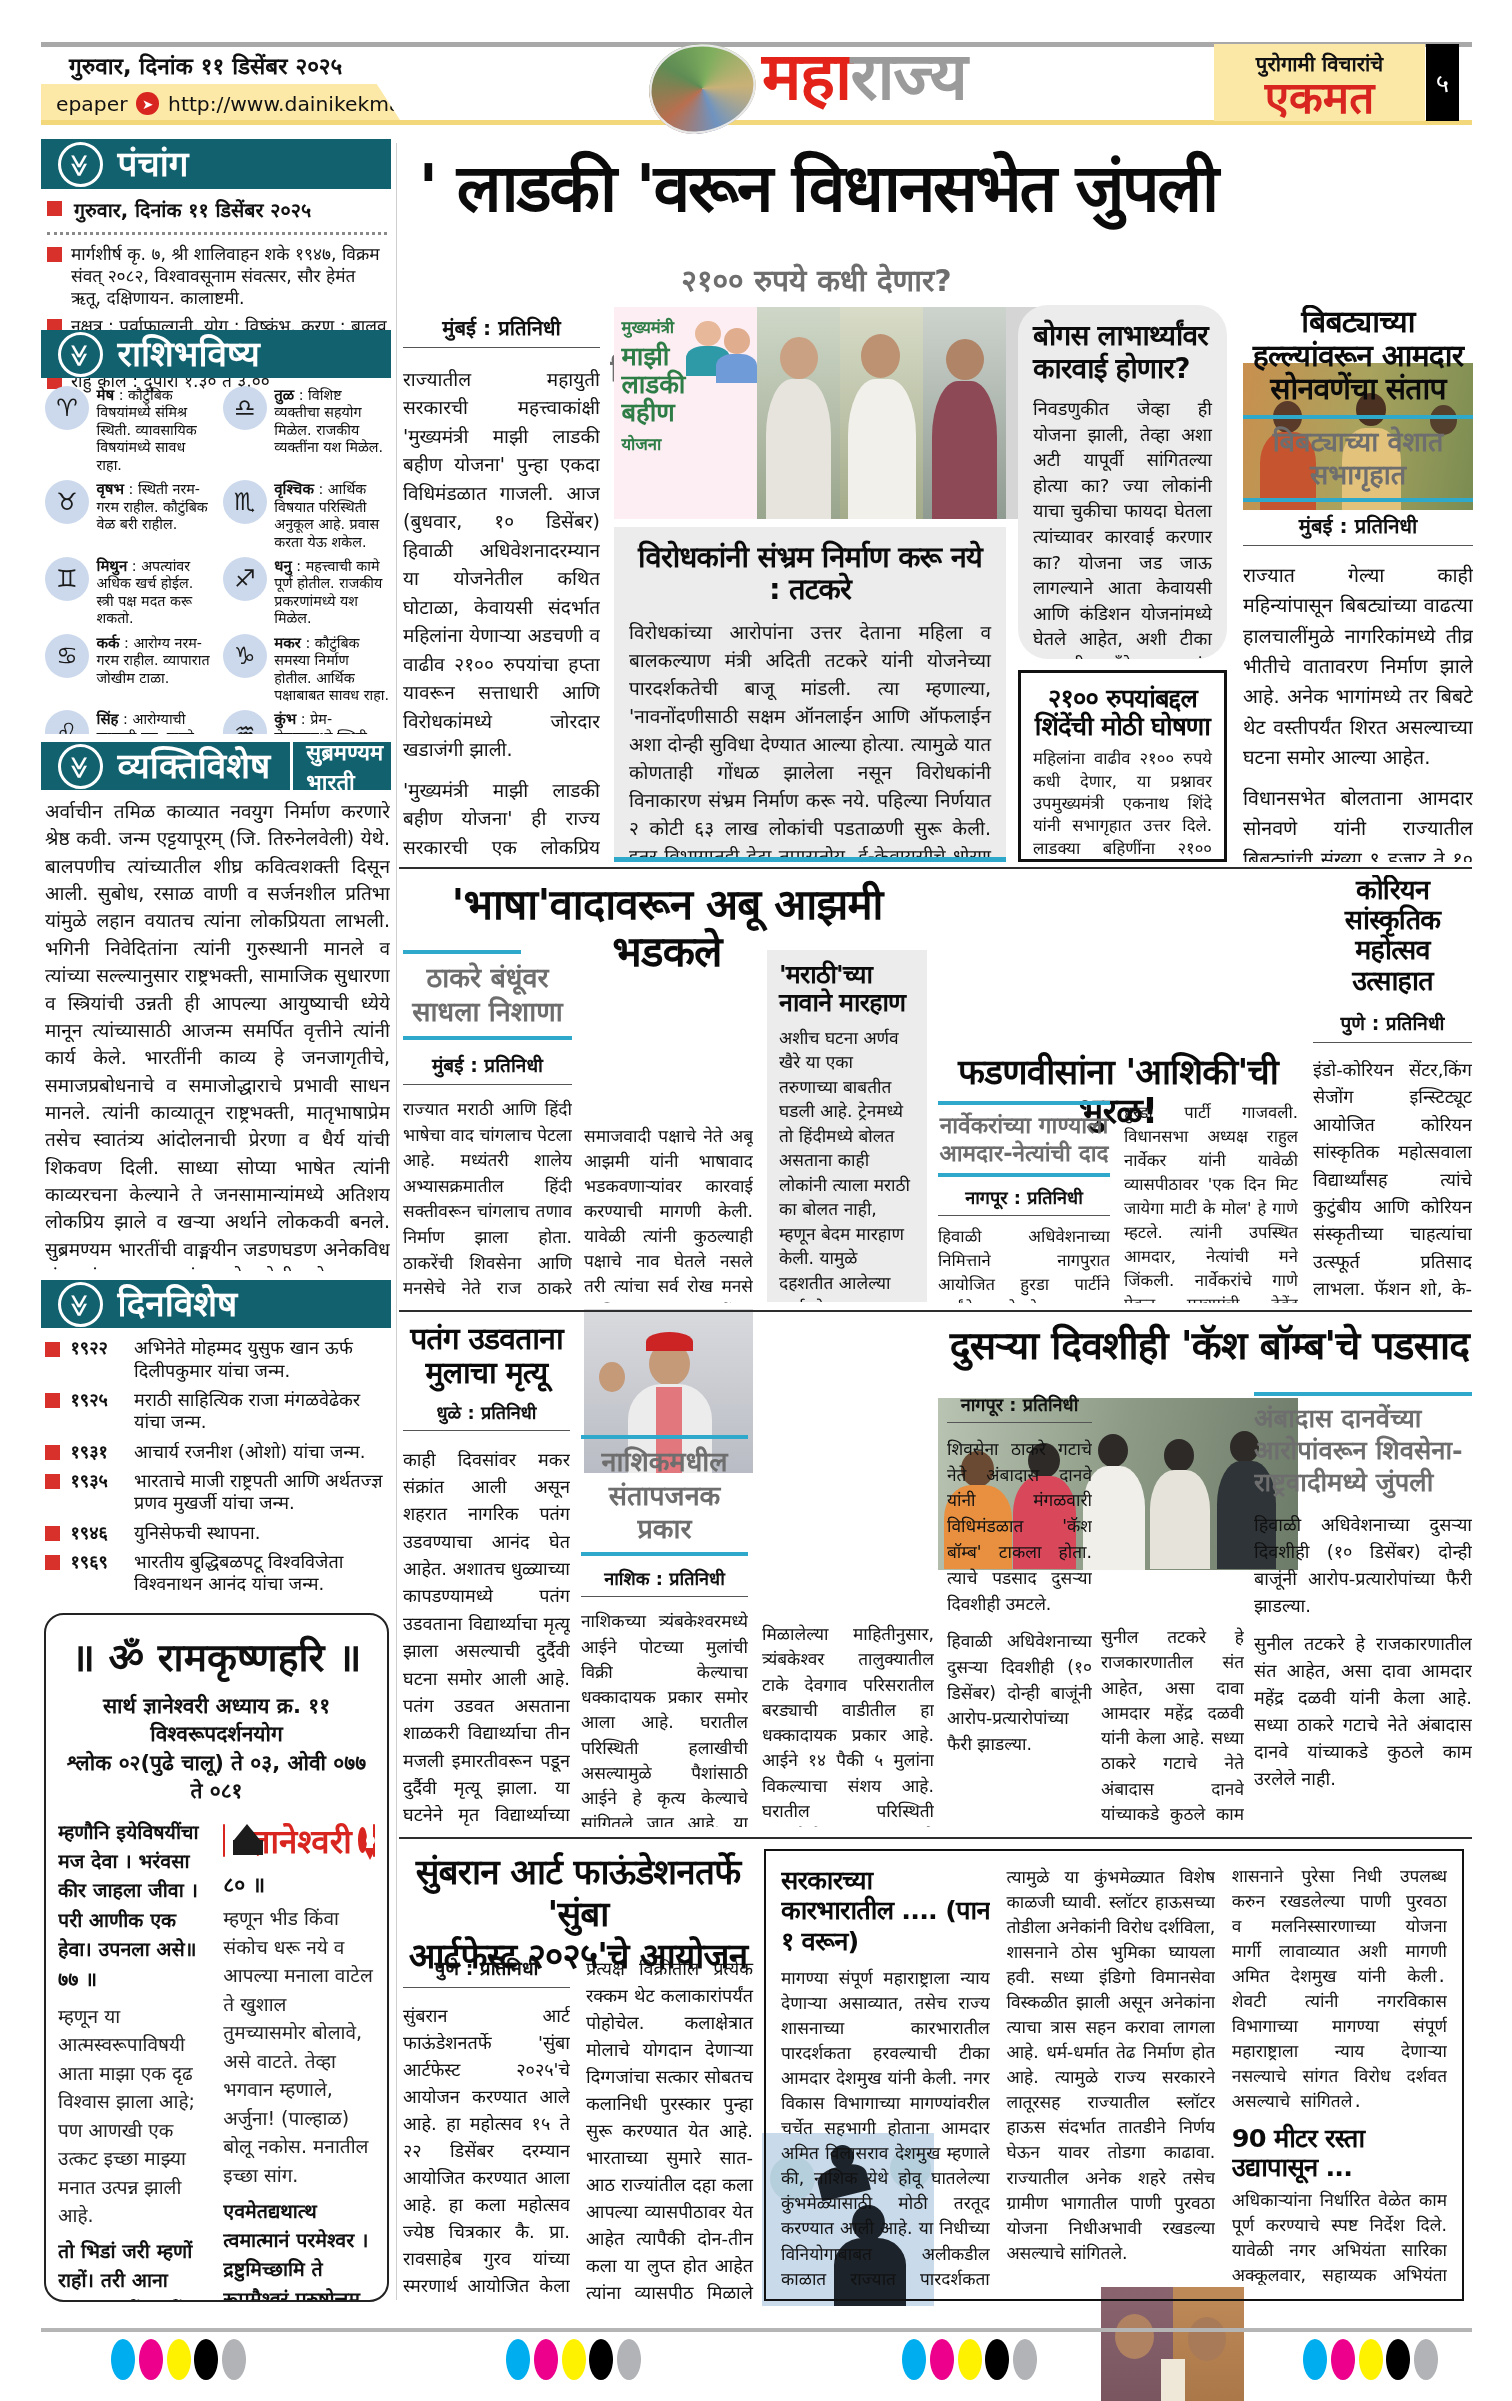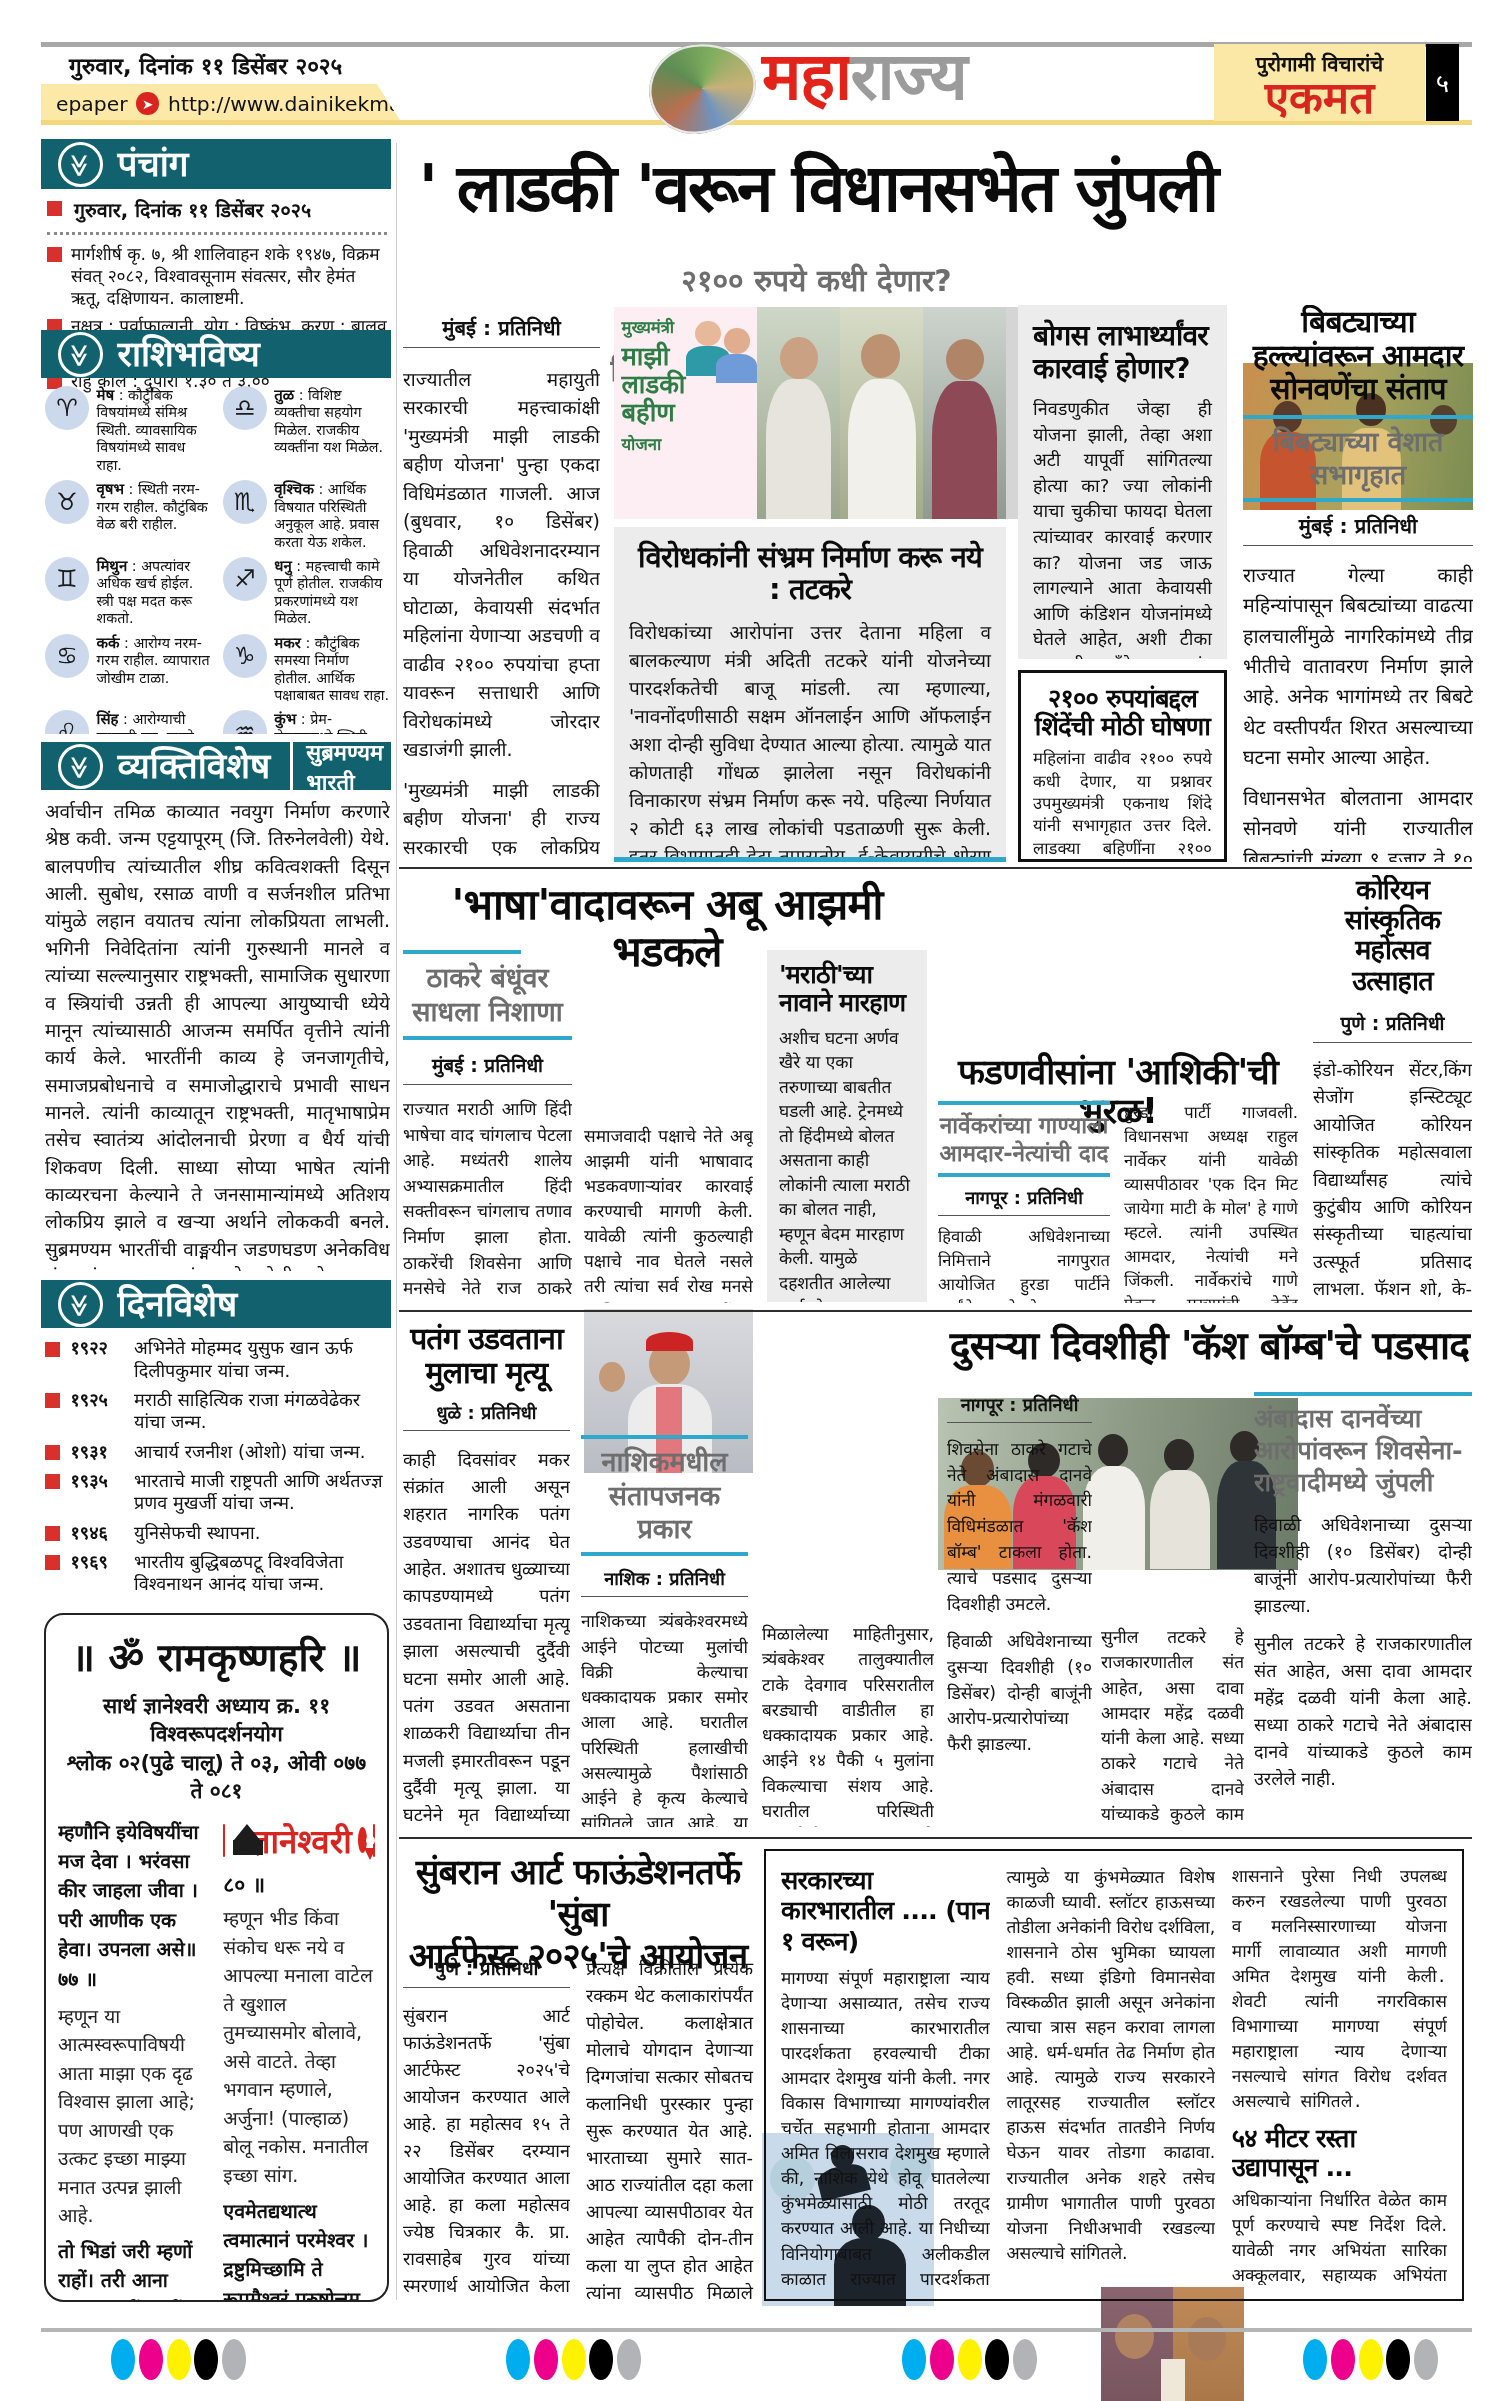--- a/index.html
+++ b/index.html
@@ -288,21 +288,21 @@
       <div class="head" style="left:22.6px;top:32px;width:38px;height:41px;background:#b08466;"></div>
       <div class="torso" style="left:9px;top:74px;width:65px;height:139px;background:#8d4a56;"></div>
     </div>
   </div>
 
   <div class="abs gbox" style="left:614px;top:527px;width:392px;height:335px;border-bottom:5.3px solid #2fa9cb;overflow:hidden;">
     <div class="hl ctr" style="font-size:29px;">विरोधकांनी संभ्रम निर्माण करू नये  : तटकरे</div>
     <div class="bt" style="margin-top:12px;font-size:19px;line-height:1.48;">विरोधकांच्या आरोपांना उत्तर देताना महिला व बालकल्याण मंत्री अदिती तटकरे यांनी योजनेच्या पारदर्शकतेची बाजू मांडली. त्या म्हणाल्या, 'नावनोंदणीसाठी सक्षम ऑनलाईन आणि ऑफलाईन अशा दोन्ही सुविधा देण्यात आल्या होत्या. त्यामुळे यात कोणताही गोंधळ झालेला नसून विरोधकांनी विनाकारण संभ्रम निर्माण करू नये. पहिल्या निर्णयात २ कोटी ६३ लाख लोकांची पडताळणी सुरू केली. इतर विभागातही डेटा तपासतोय. ई-केवायसीचे धोरण आणले, असे प्रत्युत्तर मंत्री अदिती तटकरे यांनी सभागृहात दिले.</div>
   </div>
 
-  <div class="abs gbox ovh" style="left:1018px;top:305px;width:209px;height:354px;">
+  <div class="abs gbox ovh" style="left:1018px;top:305px;width:209px;height:354px;border-radius:30px;">
     <div class="hl" style="font-size:28px;line-height:1.2;">बोगस लाभार्थ्यांवर कारवाई होणार?</div>
     <div class="bt" style="margin-top:10.5px;font-size:18px;line-height:1.42;">निवडणुकीत जेव्हा ही योजना झाली, तेव्हा अशा अटी यापूर्वी सांगितल्या होत्या का? ज्या लोकांनी याचा चुकीचा फायदा घेतला त्यांच्यावर कारवाई करणार का? योजना जड जाऊ लागल्याने आता केवायसी आणि कंडिशन योजनांमध्ये घेतले आहेत, अशी टीका राष्ट्रवादी काँग्रेस शरदचंद्र पवार पक्षाचे आमदार जयंत पाटील यांनी केली.</div>
   </div>
   <div class="abs ovh" style="left:1018px;top:670px;width:209px;height:192px;border:3px solid #111;box-sizing:border-box;padding:10.5px 12px;">
     <div class="hl ctr" style="font-size:25.6px;">२१०० रुपयांबद्दल शिंदेंची मोठी घोषणा</div>
     <div class="bt" style="margin-top:7.5px;font-size:16.6px;line-height:1.35;">महिलांना वाढीव २१०० रुपये कधी देणार, या प्रश्नावर उपमुख्यमंत्री एकनाथ शिंदे यांनी सभागृहात उत्तर दिले. लाडक्या बहिणींना २१०० रुपयांचा लाभ मिळणार असल्याचे त्यांनी सांगितले.</div>
   </div>
 
   <div class="abs ph" style="left:1243px;top:151px;width:230px;height:147px;background:linear-gradient(100deg,#c98f4e,#a9a35e,#7a8c52);">
     <div class="crowdhead" style="left:30px;top:38px;width:29px;height:32px;background:#5a3b2a;"></div>
@@ -464,21 +464,21 @@
 
   <div class="abs" style="left:764px;top:1849px;width:700px;height:452px;border:2.3px solid #111;box-sizing:border-box;padding:13.6px 15px;overflow:hidden;">
     <div style="display:flex;gap:16.6px;height:100%;">
       <div class="ovh" style="width:33%;">
         <div class="hl" style="font-size:25.6px;line-height:1.2;">सरकारच्या कारभारातील .... (पान १ वरून)</div>
         <div class="bt" style="margin-top:9px;font-size:17.3px;line-height:1.45;">मागण्या संपूर्ण महाराष्ट्राला न्याय देणाऱ्या असाव्यात, तसेच राज्य शासनाच्या कारभारातील पारदर्शकता हरवल्याची टीका आमदार देशमुख यांनी केली. नगर विकास विभागाच्या मागण्यांवरील चर्चेत सहभागी होताना आमदार अमित विलासराव देशमुख म्हणाले की, नाशिक येथे होवू घातलेल्या कुंभमेळ्यासाठी मोठी तरतूद करण्यात आली आहे. या निधीच्या विनियोगाबाबत अलीकडील काळात राज्यात पारदर्शकता राहिलेली नाही.</div>
       </div>
       <div class="bt ovh" style="width:33%;font-size:17.3px;line-height:1.45;">त्यामुळे या कुंभमेळ्यात विशेष काळजी घ्यावी. स्लॉटर हाऊसच्या तोडीला अनेकांनी विरोध दर्शविला, शासनाने ठोस भुमिका घ्यायला हवी. सध्या इंडिगो विमानसेवा विस्कळीत झाली असून अनेकांना त्याचा त्रास सहन करावा लागला आहे. धर्म-धर्मात तेढ निर्माण होत आहे. त्यामुळे राज्य सरकारने लातूरसह राज्यातील स्लॉटर हाऊस संदर्भात तातडीने निर्णय घेऊन यावर तोडगा काढावा. राज्यातील अनेक शहरे तसेच ग्रामीण भागातील पाणी पुरवठा योजना निधीअभावी रखडल्या असल्याचे सांगितले.</div>
       <div class="ovh" style="width:34%;">
         <div class="bt" style="font-size:17.3px;line-height:1.45;font-family:Liberation Mono, monospace;">शासनाने पुरेसा निधी उपलब्ध करुन रखडलेल्या पाणी पुरवठा व मलनिस्सारणाच्या योजना मार्गी लावाव्यात अशी मागणी अमित देशमुख यांनी केली. शेवटी त्यांनी नगरविकास विभागाच्या मागण्या संपूर्ण महाराष्ट्राला न्याय देणाऱ्या नसल्याचे सांगत विरोध दर्शवत असल्याचे सांगितले.</div>
-        <div class="hl" style="font-size:25.6px;margin-top:9px;">५४ मीटर रस्ता उद्यापासून ...</div>
+        <div class="hl" style="font-size:25.6px;margin-top:9px;">90 मीटर रस्ता उद्यापासून ...</div>
         <div class="bt" style="margin-top:6px;font-size:17.3px;line-height:1.45;">अधिकाऱ्यांना निर्धारित वेळेत काम पूर्ण करण्याचे स्पष्ट निर्देश दिले. यावेळी नगर अभियंता सारिका अक्कूलवार, सहाय्यक अभियंता देवाणजी तसेच संबंधित मक्तेदार व अधिकारी उपस्थित होते. साहित्यरत्न अण्णा भाऊ साठे रोडवरील रेल्वे ब्रिज पाडकाम सुरू असल्याने नागरिकांना सुविधा उपलब्ध करून देण्यात आल्या आहेत.</div>
       </div>
     </div>
   </div>
 
   <div class="abs" style="left:41px;top:2328px;width:1431px;height:3.8px;background:#b5b5b5;"></div>
   <div class="abs dots" style="left:111px;top:2339px;">
     <span class="dot" style="background:#00aeef;"></span>
     <span class="dot" style="background:#ec008c;"></span>
     <span class="dot" style="background:#fff200;"></span>

